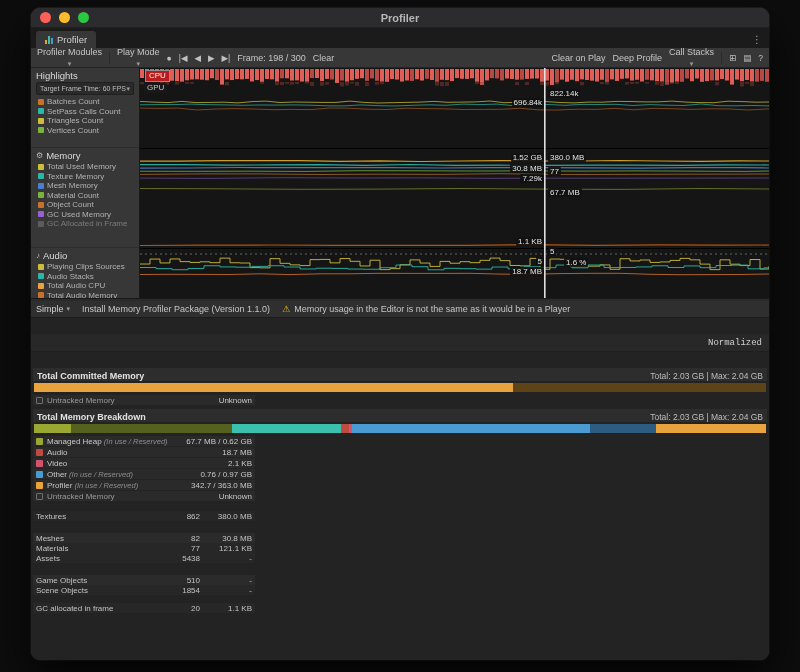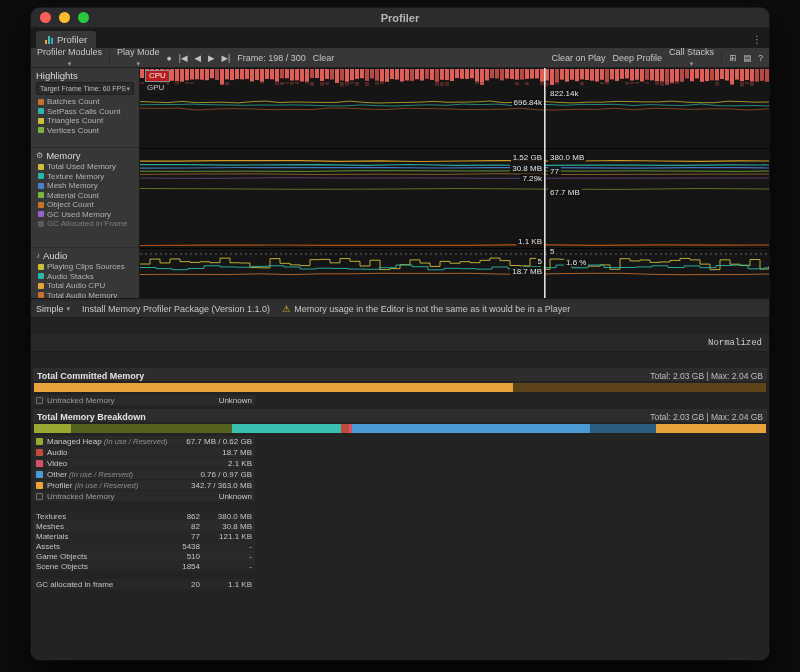--- a/index.html
+++ b/index.html
@@ -72,21 +72,21 @@
   .legend-square.empty{background:#2d2d2d;border:1px solid #6e6e6e;}
   .legend-label{flex:1;font-size:8px;color:#c8c8c8;white-space:nowrap;overflow:hidden;}
   .legend-suffix{font-style:italic;color:#8d8d8d;font-size:7.5px;}
   .legend-value{font-size:8px;color:#c8c8c8;text-align:right;white-space:nowrap;}
   .objects{margin-top:10px;width:222px;}
   .obj-header{display:flex;align-items:center;height:12px;padding:0 3px;}
   .obj-title{flex:1;font-size:9px;font-weight:700;color:#dcdcdc;}
   .obj-count{width:44px;text-align:right;font-size:8px;color:#8f8f8f;}
   .obj-size{width:52px;text-align:right;font-size:8px;color:#8f8f8f;}
   .obj-row{display:flex;align-items:center;height:10px;padding:0 3px;background:#272727;}
-  .obj-row.alt{background:#2b2b2b;}
+  .obj-row.alt{background:#2b2b2b;margin-top:12px;}
   .obj-row .obj-label{flex:1;font-size:8px;color:#c2c2c2;white-space:nowrap;}
   .obj-row .obj-count,.obj-row .obj-size{color:#c2c2c2;}
   .obj-spacer{height:8px;}
 </style>
 </head>
 <body>
 
 <div class="desktop">
   <div class="window">
 

